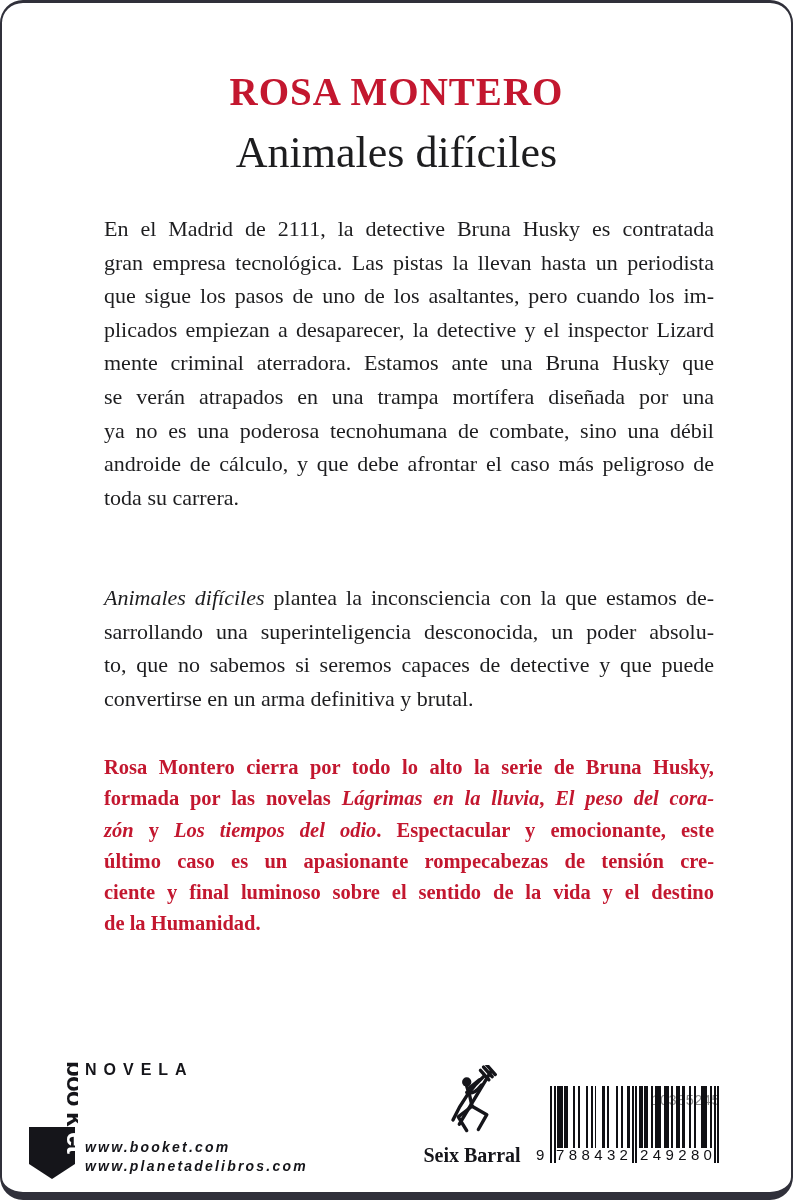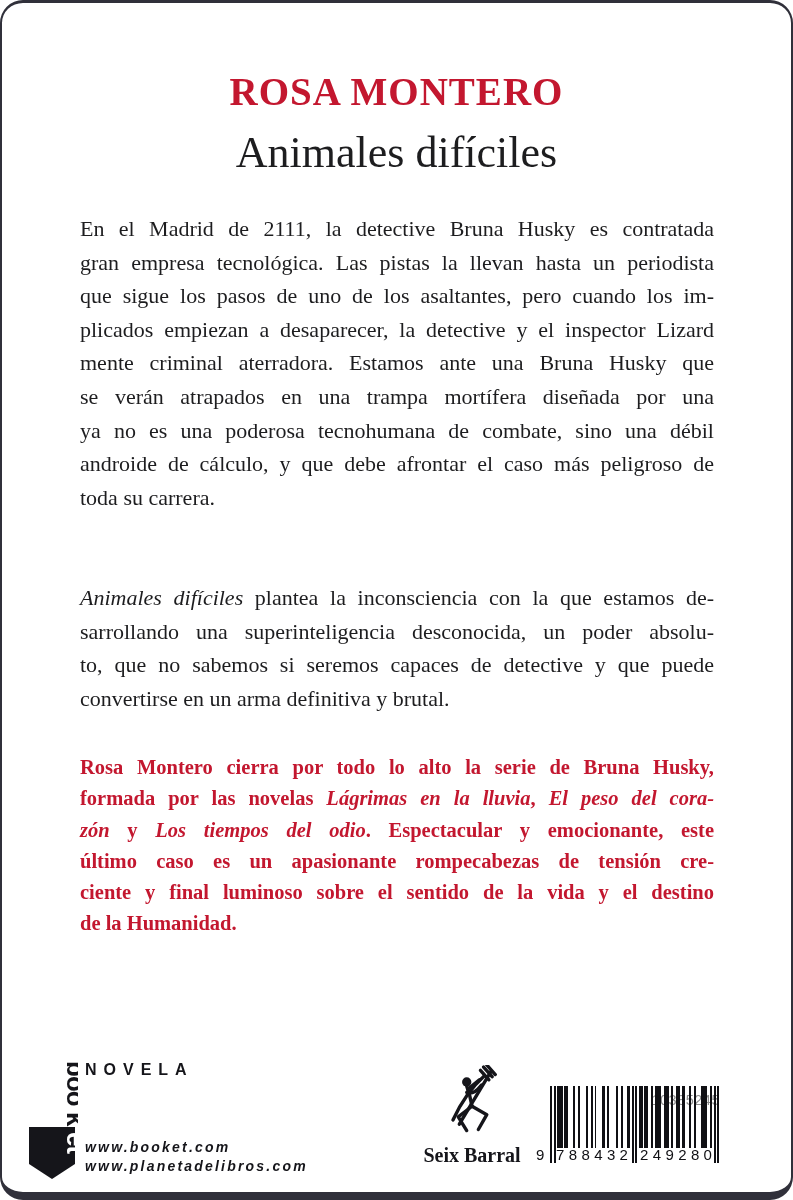--- a/index.html
+++ b/index.html
@@ -28,20 +28,21 @@
     position:absolute;top:124px;left:0;right:0;
     text-align:center;
     font-size:44px;font-weight:normal;
     color:var(--ink,#1d1d1f);
   }
   .para{position:absolute;left:78px;right:77px;}
   .para .ln{
     text-align:justify;
     text-align-last:justify;
     white-space:nowrap;
+    margin-left:24px;
   }
   .para .ln.last{text-align-last:left;}
   .p1{top:209px;font-size:22px;line-height:33.6px;}
   .p2{top:578px;font-size:22px;line-height:33.6px;}
   .p3{
     top:749px;font-size:20.5px;line-height:31.3px;
     font-weight:bold;color:var(--accent_red,#c3172f);
   }
   .genre{
     position:absolute;left:83px;top:1058px;

